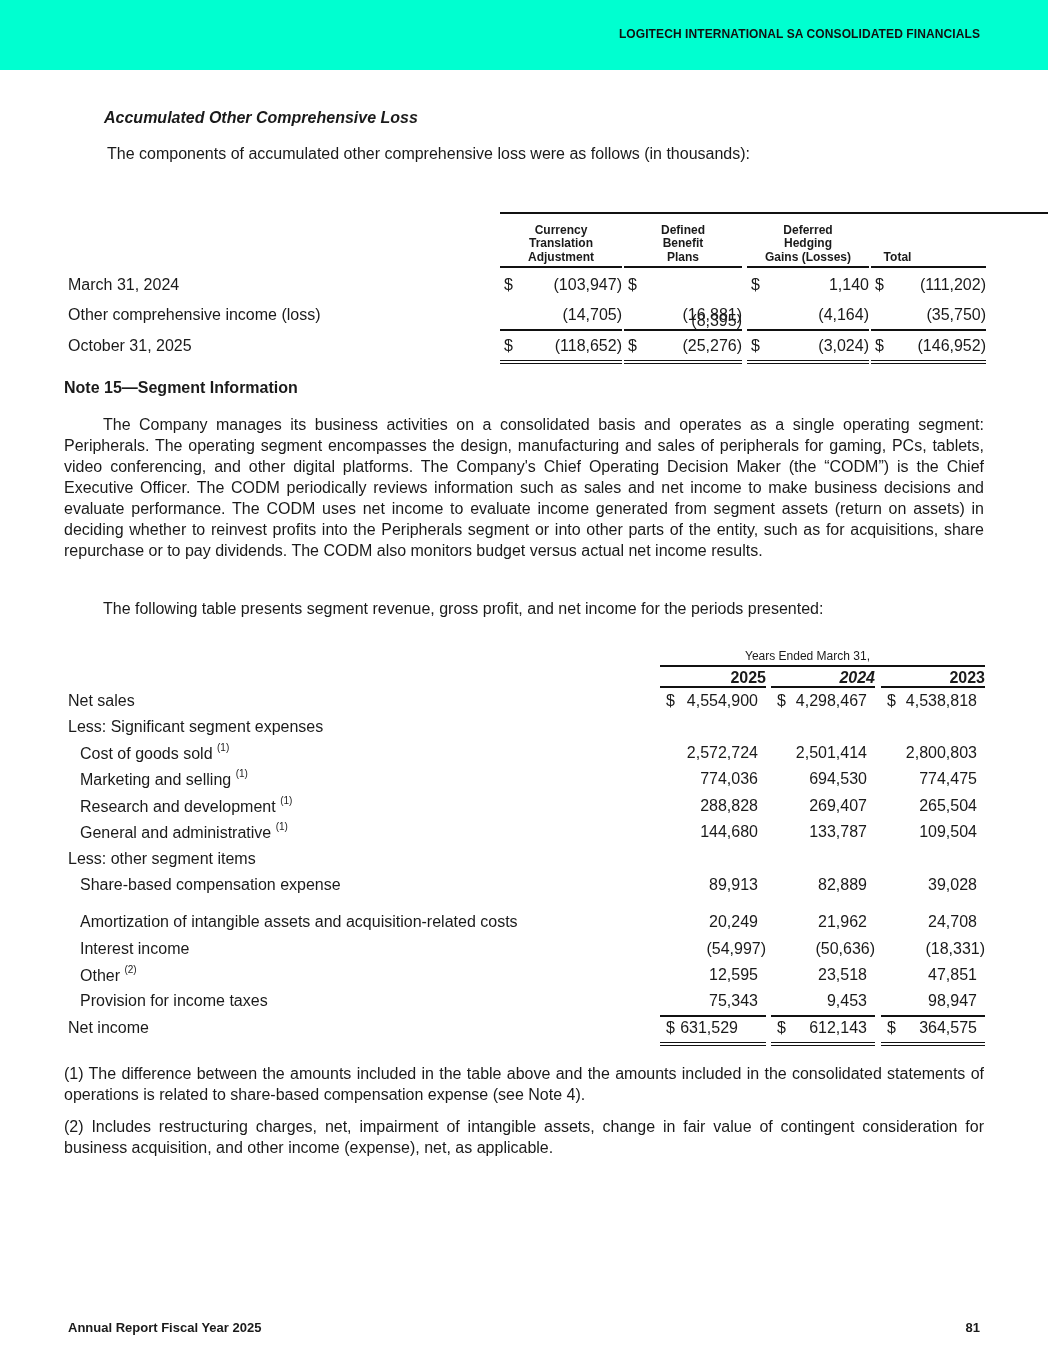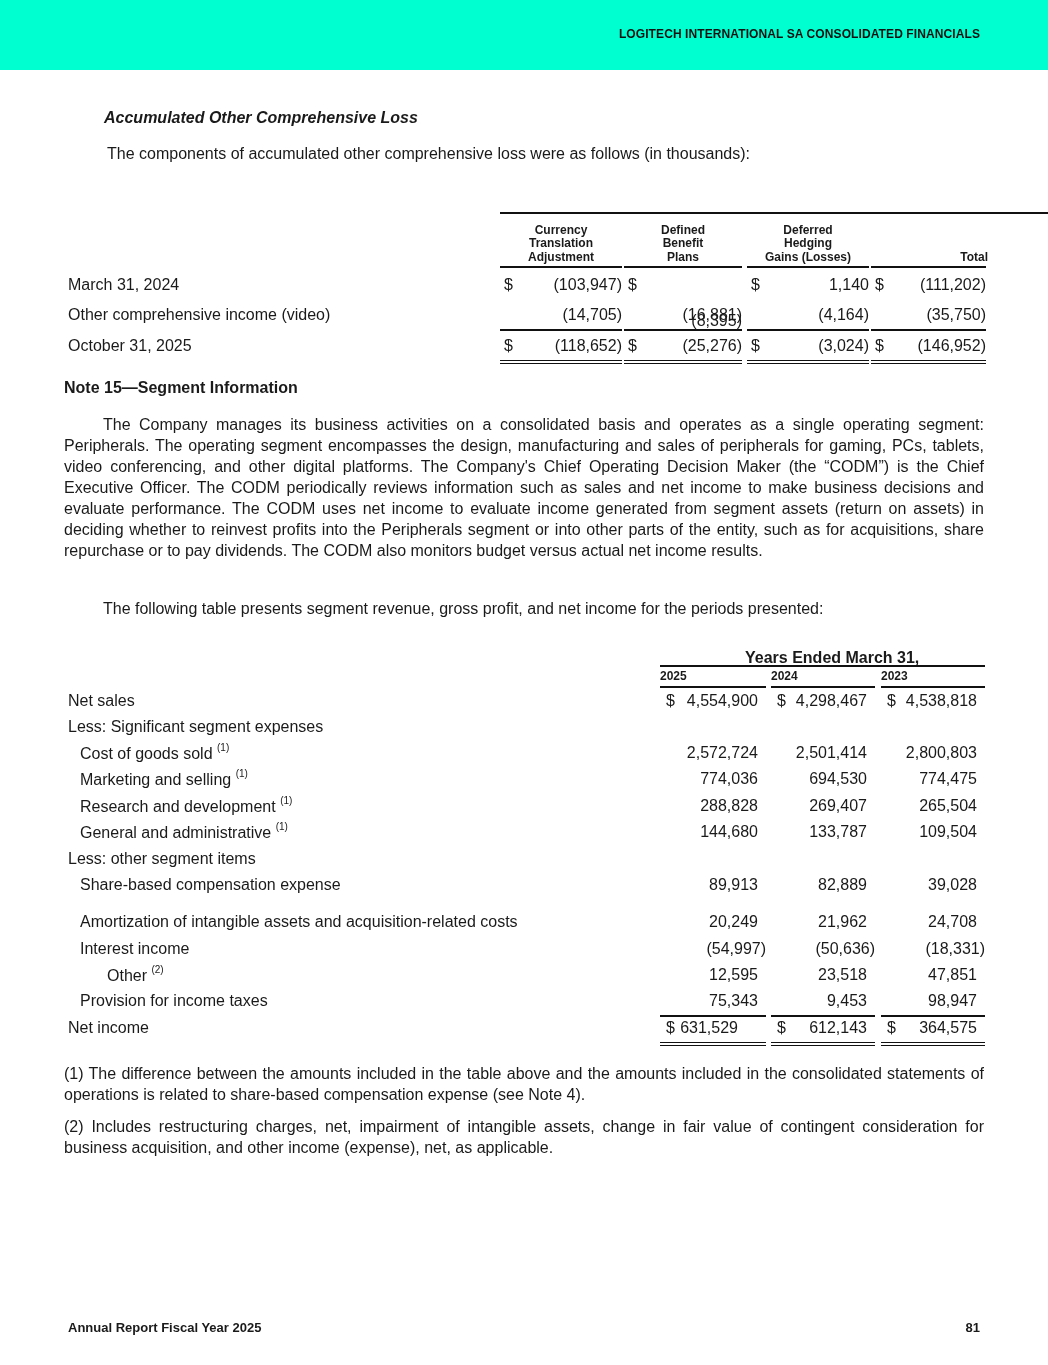--- a/index.html
+++ b/index.html
@@ -19,22 +19,22 @@
   .dollar { position:absolute; top:0; }
   .num { position:absolute; top:0; text-align:right; }
   .uline { position:absolute; height:1.5px; background:#111; }
   .dline { position:absolute; height:4px; border-top:1.5px solid #111; border-bottom:1.5px solid #111; box-sizing:border-box; }
 
   .note-title { position:absolute; left:64px; top:379px; font-size:16px; font-weight:bold; }
   .para { position:absolute; left:64px; width:920px; font-size:16px; line-height:21px; text-align:justify; }
   .para .indent { display:inline-block; width:39px; }
 
   
-  .seg-h1 { position:absolute; top:649px; font-size:16px; font-weight:bold; }
-  .seg-yr { position:absolute; top:669px; font-size:12px; font-weight:bold; text-align:left; }
+  .seg-h1 { position:absolute; top:649px; font-size:12px; font-weight:normal; }
+  .seg-yr { position:absolute; top:669px; font-size:16px; font-weight:bold; text-align:right; }
   .seg-row { position:absolute; left:64px; width:922px; height:24px; font-size:16px; }
   .seg-row .lbl { position:absolute; top:0; white-space:nowrap; }
   sup { font-size:10px; position:relative; top:-2px; }
 
   .footnote { position:absolute; left:64px; width:920px; font-size:16px; line-height:21px; text-align:justify; }
   .footer-left { position:absolute; left:68px; top:1320px; font-size:13px; font-weight:bold; }
   .footer-right { position:absolute; right:68px; top:1320px; font-size:13px; font-weight:bold; }
 </style>
 </head>
 <body>
@@ -59,39 +59,39 @@
         <span>Benefit</span>
         <span>Plans</span>
       </div>
       <div class="aoci-colhead-line" style="left:560px;width:118px;"></div>
       <div class="aoci-colhead" style="left:683px;width:122px;">
         <span>Deferred</span>
         <span>Hedging</span>
         <span>Gains (Losses)</span>
       </div>
       <div class="aoci-colhead-line" style="left:683px;width:122px;"></div>
-      <div class="aoci-colhead" style="left:809px;width:115px;align-items:flex-end;">
+      <div class="aoci-colhead" style="left:776px;width:115px;">
         <span>Total</span>
       </div>
       <div class="aoci-colhead-line" style="left:807px;width:115px;"></div>
     </div>
   <div id="aoci-rows">
       <div class="aoci-row" style="top:64px;">
         <span class="lbl">March 31, 2024</span>
         <span class="dollar" style="left:440px;">$</span>
         <span class="num" style="left:436px;width:122px;">(103,947)</span>
         <span class="dollar" style="left:564px;">$</span>
         <span class="num" style="left:560px;width:118px;margin-top:36px;">(8,395)</span>
         <span class="dollar" style="left:687px;">$</span>
         <span class="num" style="left:683px;width:122px;">1,140</span>
         <span class="dollar" style="left:811px;">$</span>
         <span class="num" style="left:807px;width:115px;">(111,202)</span>
       </div>
       <div class="aoci-row" style="top:94px;">
-        <span class="lbl">Other comprehensive income (video)</span>
+        <span class="lbl">Other comprehensive income (loss)</span>
         <span class="num" style="left:436px;width:122px;">(14,705)</span>
         <div class="uline" style="left:436px;width:122px;top:23px;"></div>
         <span class="num" style="left:560px;width:118px;">(16,881)</span>
         <div class="uline" style="left:560px;width:118px;top:23px;"></div>
         <span class="num" style="left:683px;width:122px;">(4,164)</span>
         <div class="uline" style="left:683px;width:122px;top:23px;"></div>
         <span class="num" style="left:807px;width:115px;">(35,750)</span>
         <div class="uline" style="left:807px;width:115px;top:23px;"></div>
       </div>
       <div class="aoci-row" style="top:125px;">
@@ -114,21 +114,21 @@
 
 <div class="note-title">Note 15—Segment Information</div>
 <div class="para" style="top:414px;"><span class="indent"></span><span>The Company manages its business activities on a consolidated basis and operates as a single operating segment: Peripherals. The operating segment encompasses the design, manufacturing and sales of peripherals for gaming, PCs, tablets, video conferencing, and other digital platforms. The Company's Chief Operating Decision Maker (the “CODM”) is the Chief Executive Officer. The CODM periodically reviews information such as sales and net income to make business decisions and evaluate performance. The CODM uses net income to evaluate income generated from segment assets (return on assets) in deciding whether to reinvest profits into the Peripherals segment or into other parts of the entity, such as for acquisitions, share repurchase or to pay dividends. The CODM also monitors budget versus actual net income results.</span></div>
 <div class="para" style="top:598px;"><span class="indent"></span><span>The following table presents segment revenue, gross profit, and net income for the periods presented:</span></div>
 
 <div id="segment">
     <div class="seg-h1" style="left:745px;">Years Ended March 31,</div>
     <div class="uline" style="left:660px;width:325px;top:665px;"></div>
     <div class="seg-yr" style="left:660px;width:106px;">2025</div>
     <div class="uline" style="left:660px;width:106px;top:686px;"></div>
-    <div class="seg-yr" style="left:771px;width:104px;">2024</div>
+    <div class="seg-yr" style="left:771px;width:104px;font-style:italic;">2024</div>
     <div class="uline" style="left:771px;width:104px;top:686px;"></div>
     <div class="seg-yr" style="left:881px;width:104px;">2023</div>
     <div class="uline" style="left:881px;width:104px;top:686px;"></div>
     <div class="seg-row" style="top:692px;">
       <span class="lbl" style="left:4px;"><span>Net sales</span></span>
       <span class="dollar" style="left:602px;">$</span>
       <span class="num" style="left:596px;width:98px;">4,554,900</span>
       <span class="dollar" style="left:713px;">$</span>
       <span class="num" style="left:707px;width:96px;">4,298,467</span>
       <span class="dollar" style="left:823px;">$</span>
@@ -182,21 +182,21 @@
       <span class="num" style="left:707px;width:96px;">21,962</span>
       <span class="num" style="left:817px;width:96px;">24,708</span>
     </div>
     <div class="seg-row" style="top:940px;">
       <span class="lbl" style="left:16px;"><span>Interest income</span></span>
       <span class="num" style="left:596px;width:106px;">(54,997)</span>
       <span class="num" style="left:707px;width:104px;">(50,636)</span>
       <span class="num" style="left:817px;width:104px;">(18,331)</span>
     </div>
     <div class="seg-row" style="top:966px;">
-      <span class="lbl" style="left:16px;margin-left:27px;"><span>Other</span> <sup>(2)</sup></span>
+      <span class="lbl" style="left:16px;"><span>Other</span> <sup>(2)</sup></span>
       <span class="num" style="left:596px;width:98px;">12,595</span>
       <span class="num" style="left:707px;width:96px;">23,518</span>
       <span class="num" style="left:817px;width:96px;">47,851</span>
     </div>
     <div class="seg-row" style="top:992px;">
       <span class="lbl" style="left:16px;"><span>Provision for income taxes</span></span>
       <span class="num" style="left:596px;width:98px;">75,343</span>
       <div class="uline" style="left:596px;width:106px;top:23px;"></div>
       <span class="num" style="left:707px;width:96px;">9,453</span>
       <div class="uline" style="left:707px;width:104px;top:23px;"></div>

